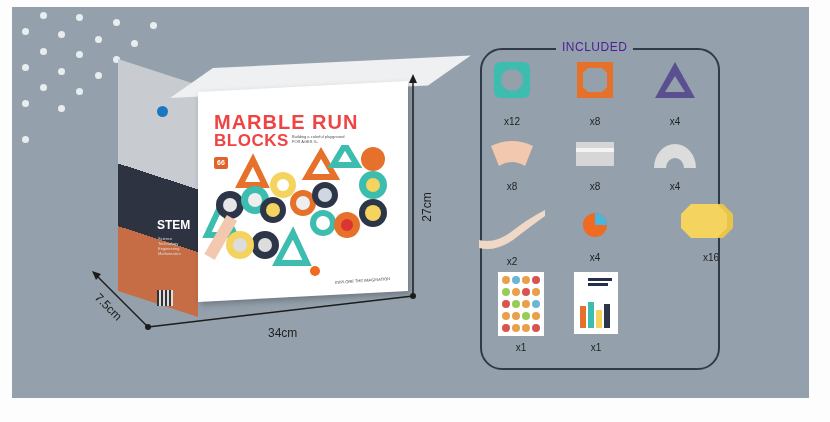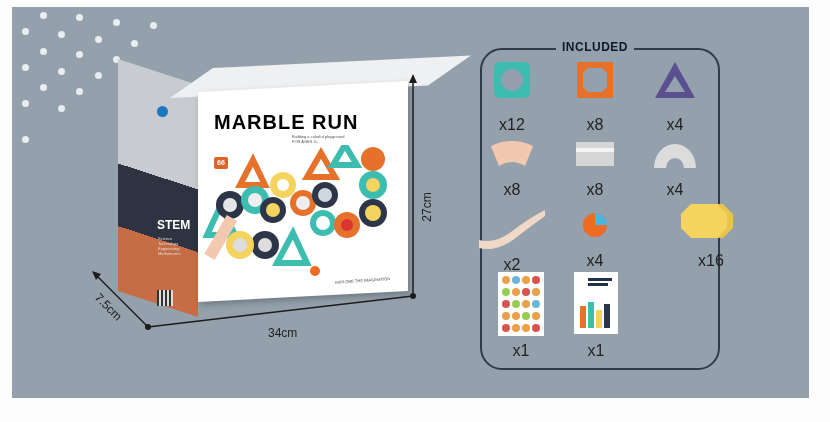--- a/index.html
+++ b/index.html
@@ -9,42 +9,42 @@
   .dot { position:absolute; width:7px; height:7px; border-radius:50%; background:#e8edf0; }
 
   
   .box-front { position:absolute; left:198px; top:92px; width:210px; height:210px; background:#fff;
                transform:skewY(-3deg); transform-origin:left top; box-shadow:2px 3px 6px rgba(0,0,0,.25);}
   .box-side { position:absolute; left:118px; top:85px; width:80px; height:232px;
               background:linear-gradient(#c8ccd0 0 45%, #2d3340 45% 72%, #c76d45 72% 100%);
               transform:skewY(18deg); transform-origin:right top; }
   .box-top { position:absolute; left:170px; top:68px; width:240px; height:30px; background:#eef0f2;
              transform:skewX(-55deg) skewY(-3deg); transform-origin:left bottom; }
-  .title { position:absolute; left:214px; top:112px; color:#000000; font-weight:bold; line-height:1; }
+  .title { position:absolute; left:214px; top:112px; color:#ef4444; font-weight:bold; line-height:1; }
   .title .l1 { font-size:20px; letter-spacing:1px; }
   .title .l2 { font-size:17px; letter-spacing:.5px; }
   .sub { position:absolute; left:292px; top:134px; font-size:4px; color:#555; width:60px; }
   .pcs { position:absolute; left:214px; top:157px; width:14px; height:12px; background:#e0632b; color:#fff;
          font-size:7px; font-weight:bold; text-align:center; border-radius:2px; line-height:12px;}
   .stem { position:absolute; left:157px; top:218px; color:#fff; font-weight:bold; font-size:12px; }
   .stem-list { position:absolute; left:158px; top:236px; color:#ddd; font-size:4px; line-height:5px; }
   .qr { position:absolute; left:157px; top:290px; width:16px; height:16px;
         background:repeating-linear-gradient(90deg,#333 0 2px,#ddd 2px 4px); }
   .logo { position:absolute; left:157px; top:106px; width:11px; height:11px; border-radius:50%; background:#1b78c0; }
   .blocks-art { position:absolute; left:195px; top:145px; width:200px; height:140px; }
   .explore { position:absolute; left:335px; top:278px; font-size:4px; color:#444; transform:rotate(-4deg); }
   .meas { position:absolute; color:#1c1c1c; font-size:12px; }
 
   
   .inc-frame { position:absolute; left:480px; top:48px; width:236px; height:318px; border:2px solid #2f3a4a;
                border-radius:22px; }
-  .inc-title { position:absolute; left:556px; top:40px; padding:0 6px; background:#94a1ac; color:#0f172a;
-               font-weight:bold; font-size:12px; letter-spacing:.5px; }
+  .inc-title { position:absolute; left:556px; top:40px; padding:0 6px; background:#94a1ac; color:#4c1d95;
+               font-weight:normal; font-size:12px; letter-spacing:.5px; }
   .item { position:absolute; width:70px; text-align:center; }
-  .item .qty { font-size:16px; color:#222; position:absolute; left:0; right:0; }
+  .item .qty { font-size:10px; color:#222; position:absolute; left:0; right:0; }
   .pic { position:absolute; left:50%; transform:translateX(-50%); }
 </style>
 </head>
 <body>
 
 <div class="panel"></div>
 
 <div>
   <div class="dot" style="left:40px;top:12px"></div>
     <div class="dot" style="left:76px;top:14px"></div>
@@ -66,20 +66,21 @@
     <div class="dot" style="left:58px;top:105px"></div>
   <div class="dot" style="left:22px;top:136px"></div>
 </div>
 
 <div class="box-side"></div>
 <div class="box-top"></div>
 <div class="box-front"></div>
 <div class="logo"></div>
 <div class="title">
   <div class="l1">MARBLE RUN</div>
+  <div class="l2">BLOCKS</div>
 </div>
 <div class="sub">Building a colorful playground FOR AGES 3+</div>
 <div class="pcs">66</div>
 <div class="stem">STEM</div>
 <div class="stem-list">
   <div>Science</div>
   <div>Technology</div>
   <div>Engineering</div>
   <div>Mathematics</div>
 </div>

